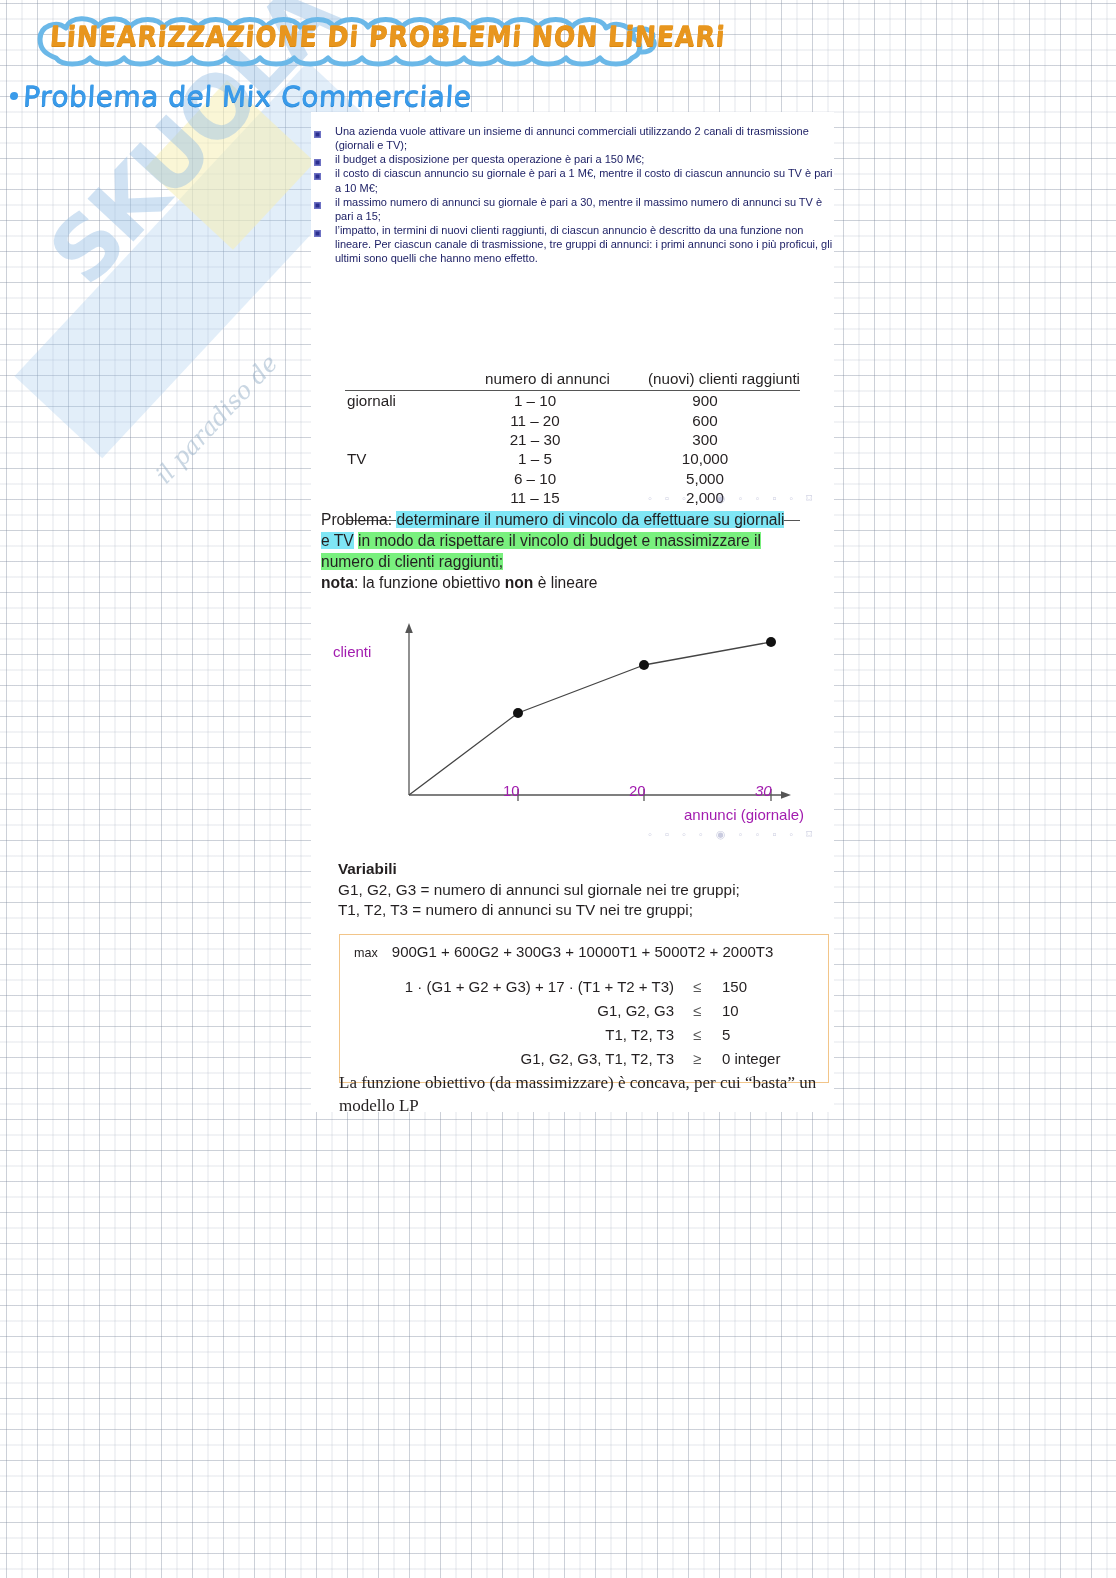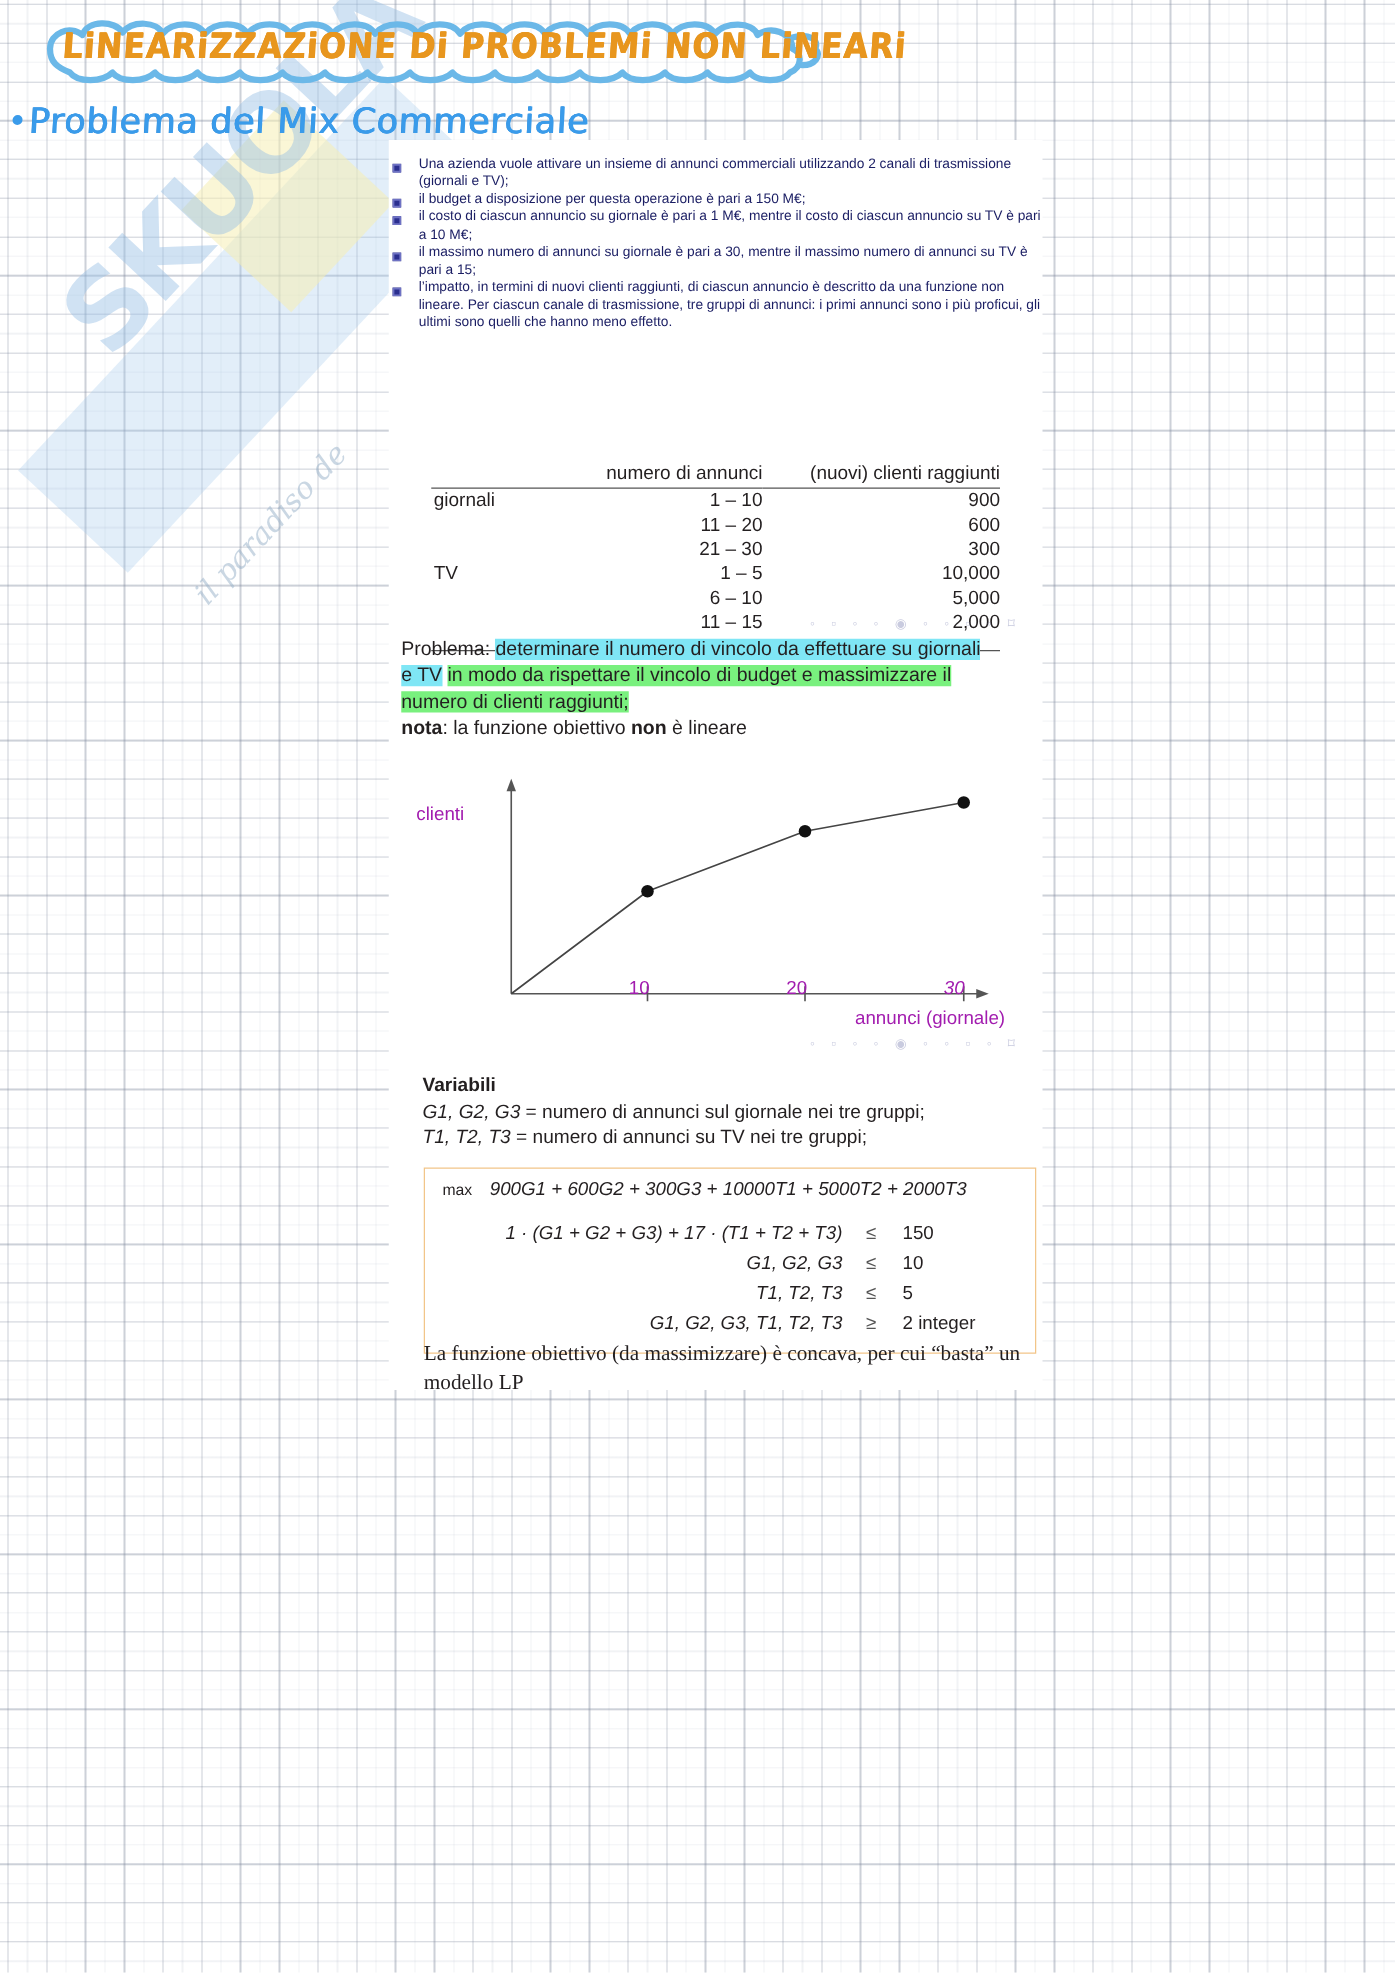--- a/index.html
+++ b/index.html
@@ -189,21 +189,21 @@
     font-weight: normal;
     padding: 0 0 2px 0;
     text-align: right;
     white-space: nowrap;
   }
   .dtable th.lcol { text-align: left; }
   .dtable tr.hdr th { border-bottom: 1.2px solid #555; padding-bottom: 3px; }
   .dtable tr.last td { border-bottom: 1.2px solid #555; padding-bottom: 14px; }
   .dtable td {
     padding: 1.2px 0;
-    text-align: right;
+    text-align: center;
     white-space: nowrap;
   }
   .dtable td.lcol { text-align: left; padding-left: 2px; }
   .dtable .cnum { width: 150px; }
   .dtable .cval { width: 190px; }
 
   
   .pblock {
     position: absolute;
     left: 10px;
@@ -241,21 +241,21 @@
   .vblock {
     position: absolute;
     left: 27px;
     top: 747px;
     width: 490px;
     font-size: 15.3px;
     line-height: 1.35;
     color: #231f20;
   }
   .vblock .vtitle { font-weight: bold; }
-  .vi { font-style: italic; }
+  .vi { }
 
   
   #model {
     position: absolute;
     left: 28px;
     top: 822px;
     width: 460px;
     border: 1.6px solid #F2C589;
     background: #ffffff;
     padding: 8px 14px 12px 14px;
@@ -494,21 +494,21 @@
         <td class="rhs">10</td>
       </tr>
       <tr>
         <td class="lhs vi">T1, T2, T3</td>
         <td class="rel">≤</td>
         <td class="rhs">5</td>
       </tr>
       <tr>
         <td class="lhs vi">G1, G2, G3, T1, T2, T3</td>
         <td class="rel">≥</td>
-        <td class="rhs">2   integer</td>
+        <td class="rhs">0   integer</td>
       </tr>
     </tbody>
       </table>
   </div>
 
   <div class="cblock">La funzione obiettivo (da massimizzare) è concava, per cui “basta” un modello LP</div>
 
 </div>
 
 <div class="navart" style="left:648px; top:492px;">◦ ▫ ◦  ◦ ◉ ◦  ◦ ▫ ◦     ⌑</div>

